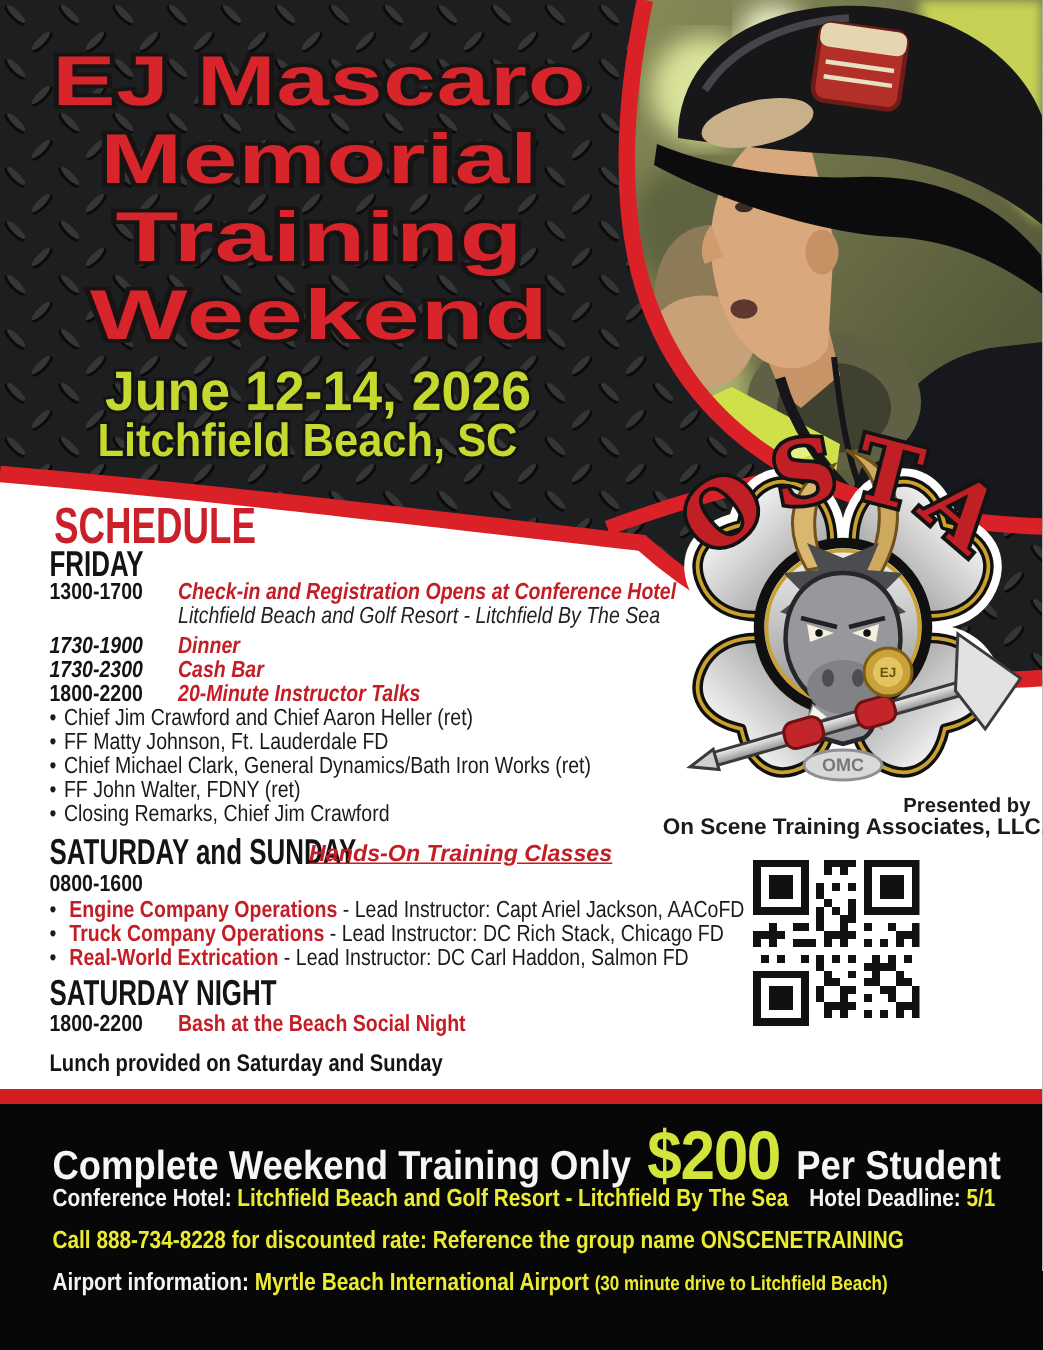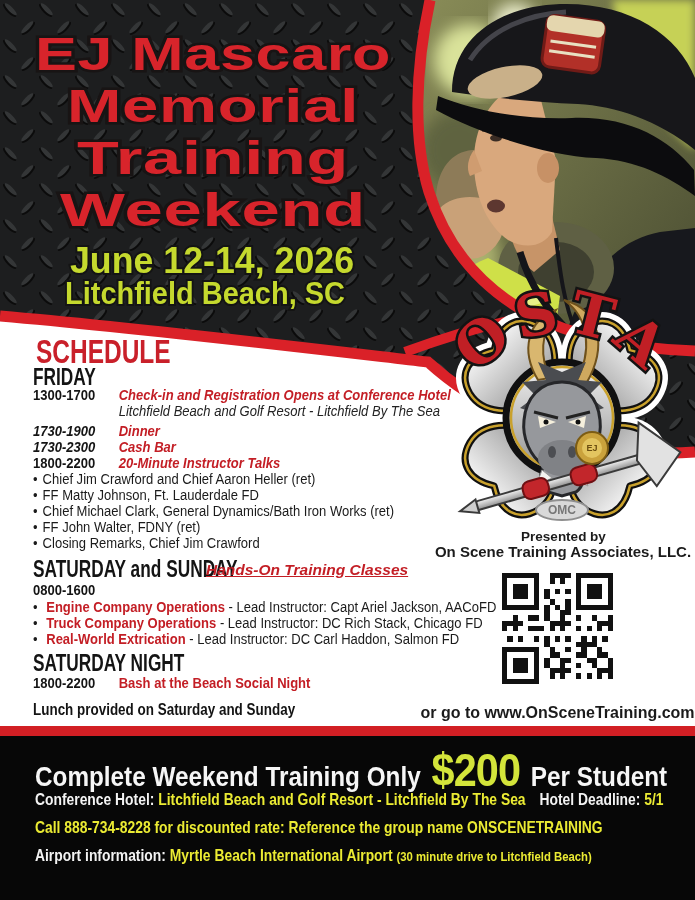--- a/index.html
+++ b/index.html
@@ -25,21 +25,21 @@
   .tcol{display:inline-block;width:102px;font-weight:700;color:#141414;}
   .it-time{font-style:italic;}
   .rtitle{font-weight:700;font-style:italic;color:#c31e25;}
   .sub-it{font-style:italic;color:#222;}
   .blt::before{content:"•";margin-right:6px;color:#1b1b1b;}
   .cls-name{font-weight:700;color:#c31e25;}
   .bold-blk{font-weight:700;color:#141414;}
   .red-bold{font-weight:700;color:#c31e25;}
 
   
-  .center-col{text-align:center;font-weight:700;color:#1b1b1b;line-height:1.15;}
+  .center-col{text-align:right;font-weight:700;color:#1b1b1b;line-height:1.15;}
 
   
   .osta-t{font-family:"DejaVu Serif",serif;font-weight:700;font-size:58px;fill:#c01f25;
           stroke:#131313;stroke-width:5px;paint-order:stroke;letter-spacing:5px;}
   .omc-t{font-family:"Liberation Sans",sans-serif;font-weight:700;font-size:12px;fill:#777;}
   .ej-t{font-family:"Liberation Sans",sans-serif;font-weight:700;font-size:9px;fill:#6b4e10;}
 
   
   .stripe{position:absolute;left:0;top:726px;width:695px;height:10px;background:#d21f24;}
   .bar{position:absolute;left:0;top:736px;width:695px;height:164px;background:#070707;}
@@ -457,21 +457,20 @@
       <rect x="19" y="18" width="1" height="1"></rect>
       <rect x="20" y="18" width="1" height="1"></rect>
       <rect x="9" y="19" width="1" height="1"></rect>
       <rect x="11" y="19" width="1" height="1"></rect>
       <rect x="14" y="19" width="1" height="1"></rect>
       <rect x="16" y="19" width="1" height="1"></rect>
       <rect x="18" y="19" width="1" height="1"></rect>
       <rect x="20" y="19" width="1" height="1"></rect>
     </svg>
 
-  <div class="abs center-col" style="left:420px;top:704px;width:275px;font-size:16px;">or go to www.OnSceneTraining.com</div>
 
   <div class="stripe"></div>
   <div class="bar"></div>
 
   <div class="f-line1">
     <span class="f-big">Complete Weekend Training Only</span>
     <span class="f-price">$200</span>
     <span class="f-big">Per Student</span>
   </div>
 

